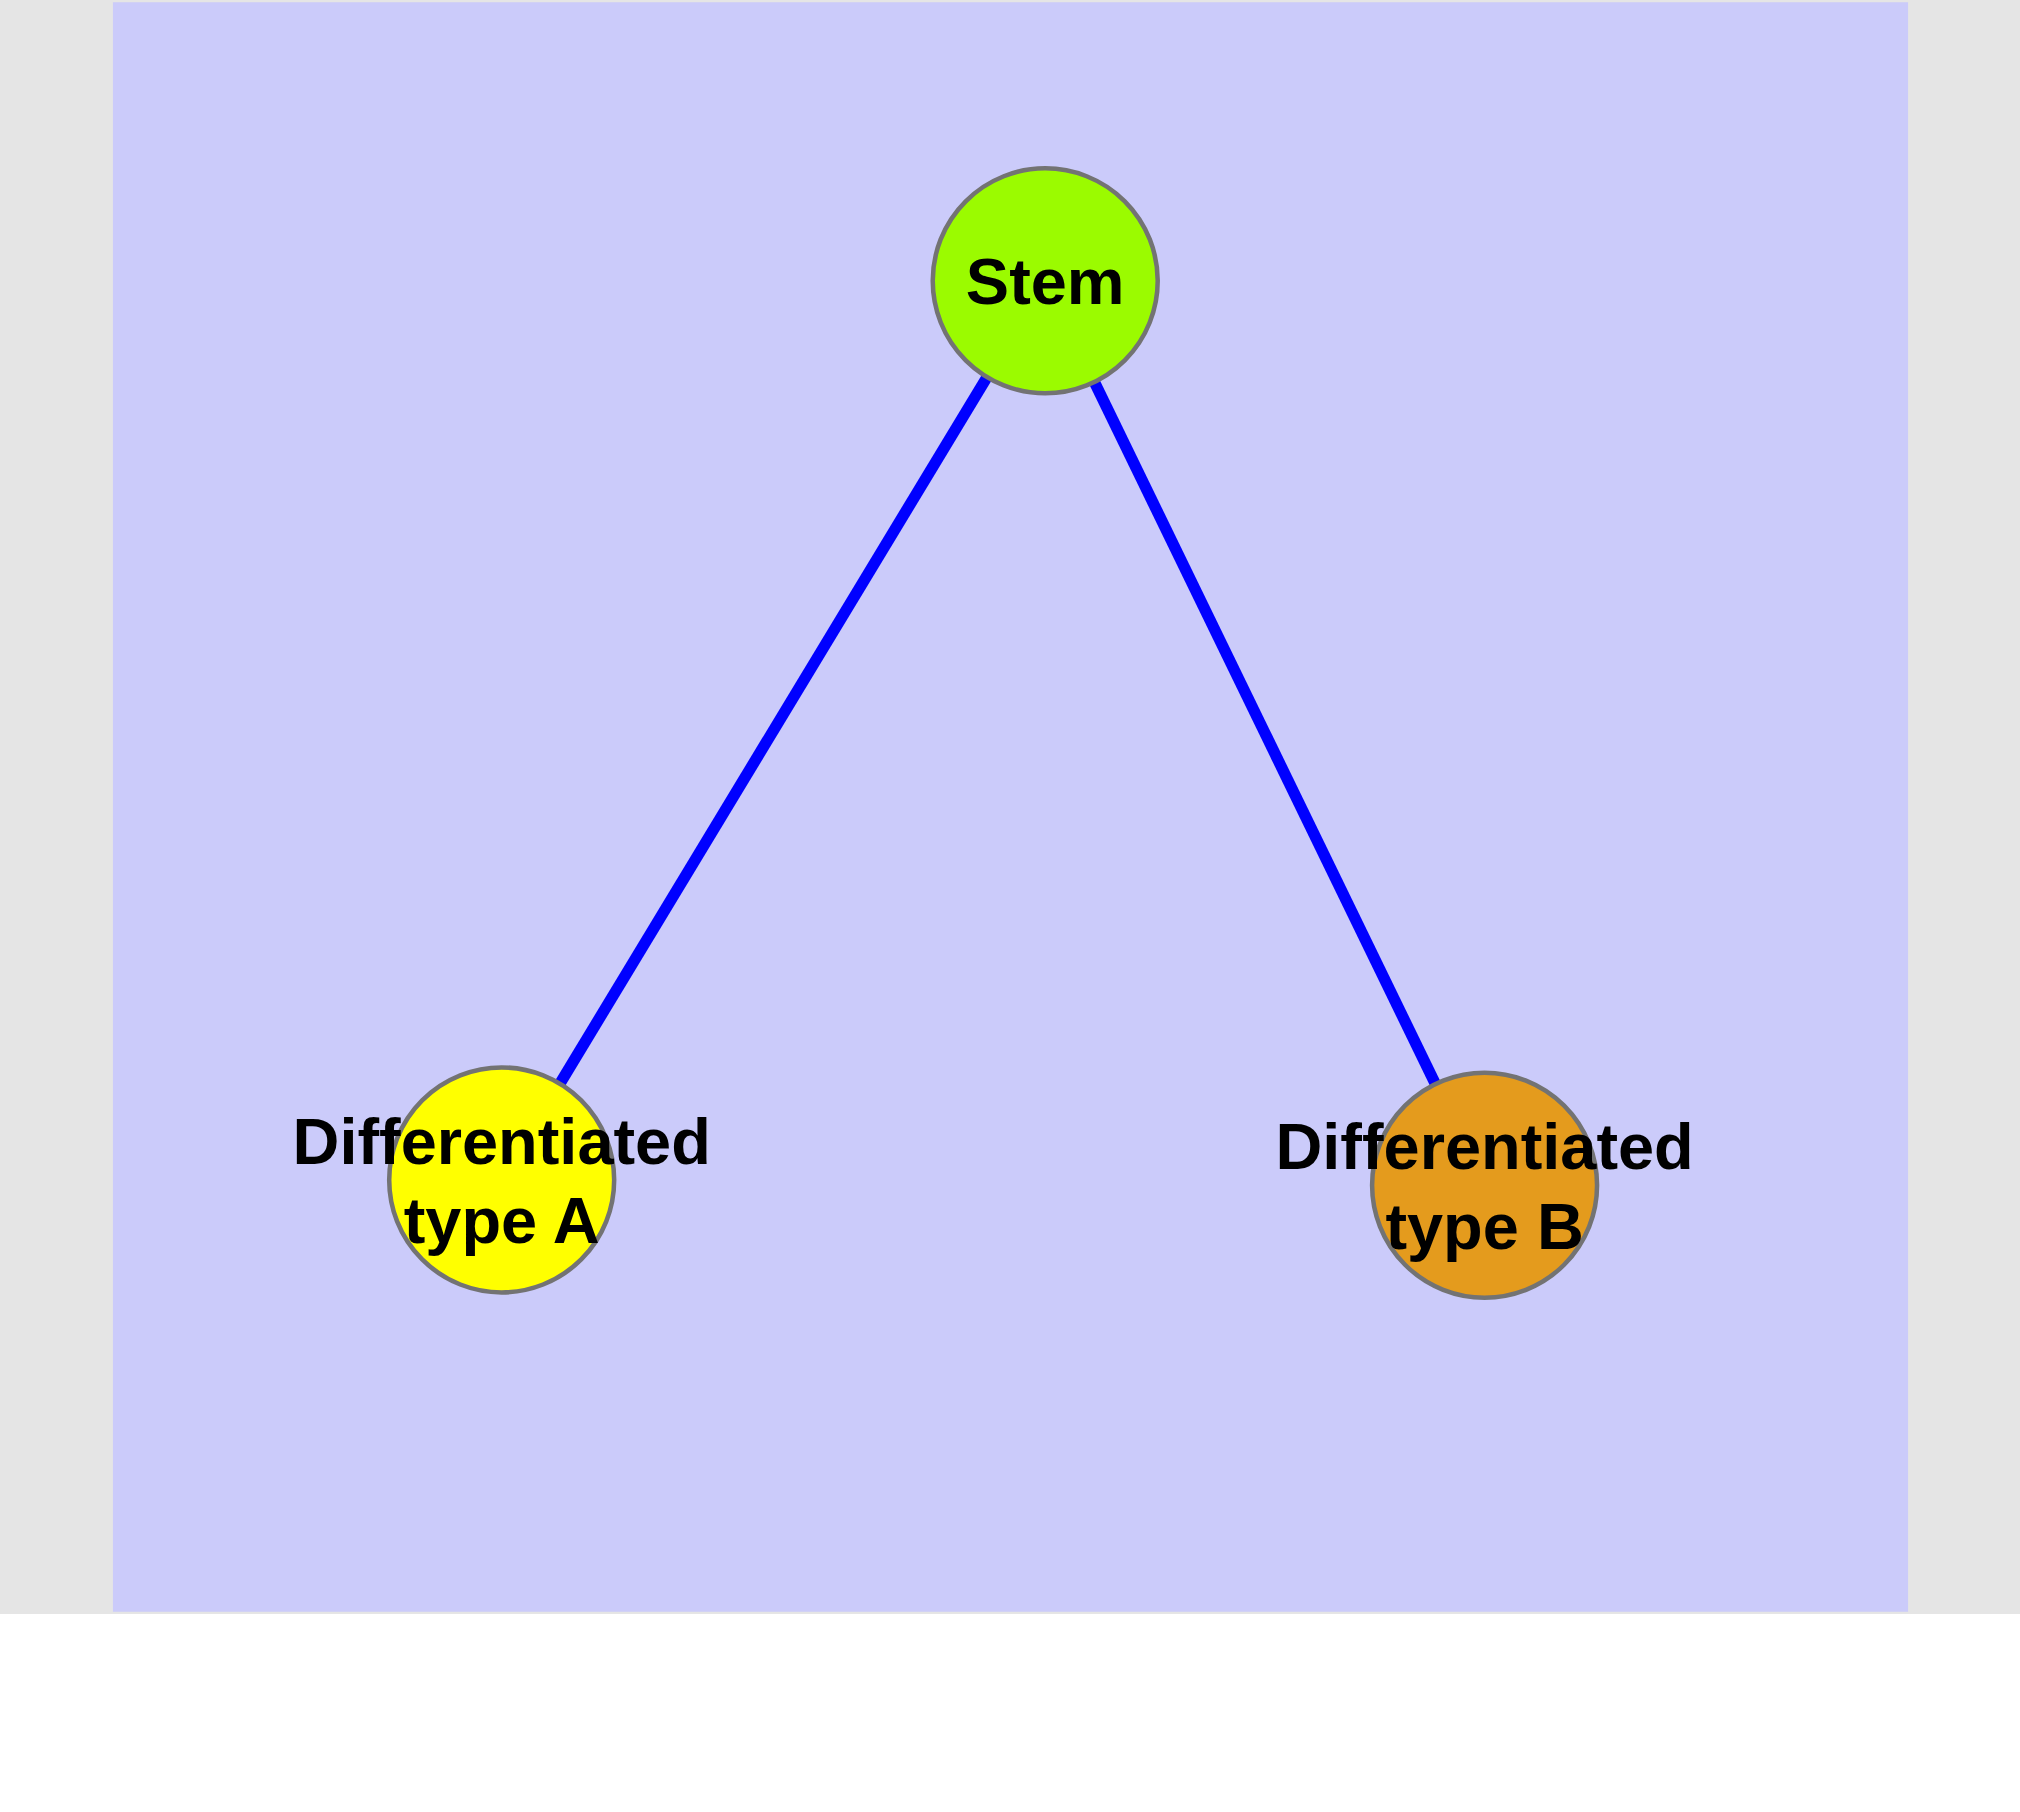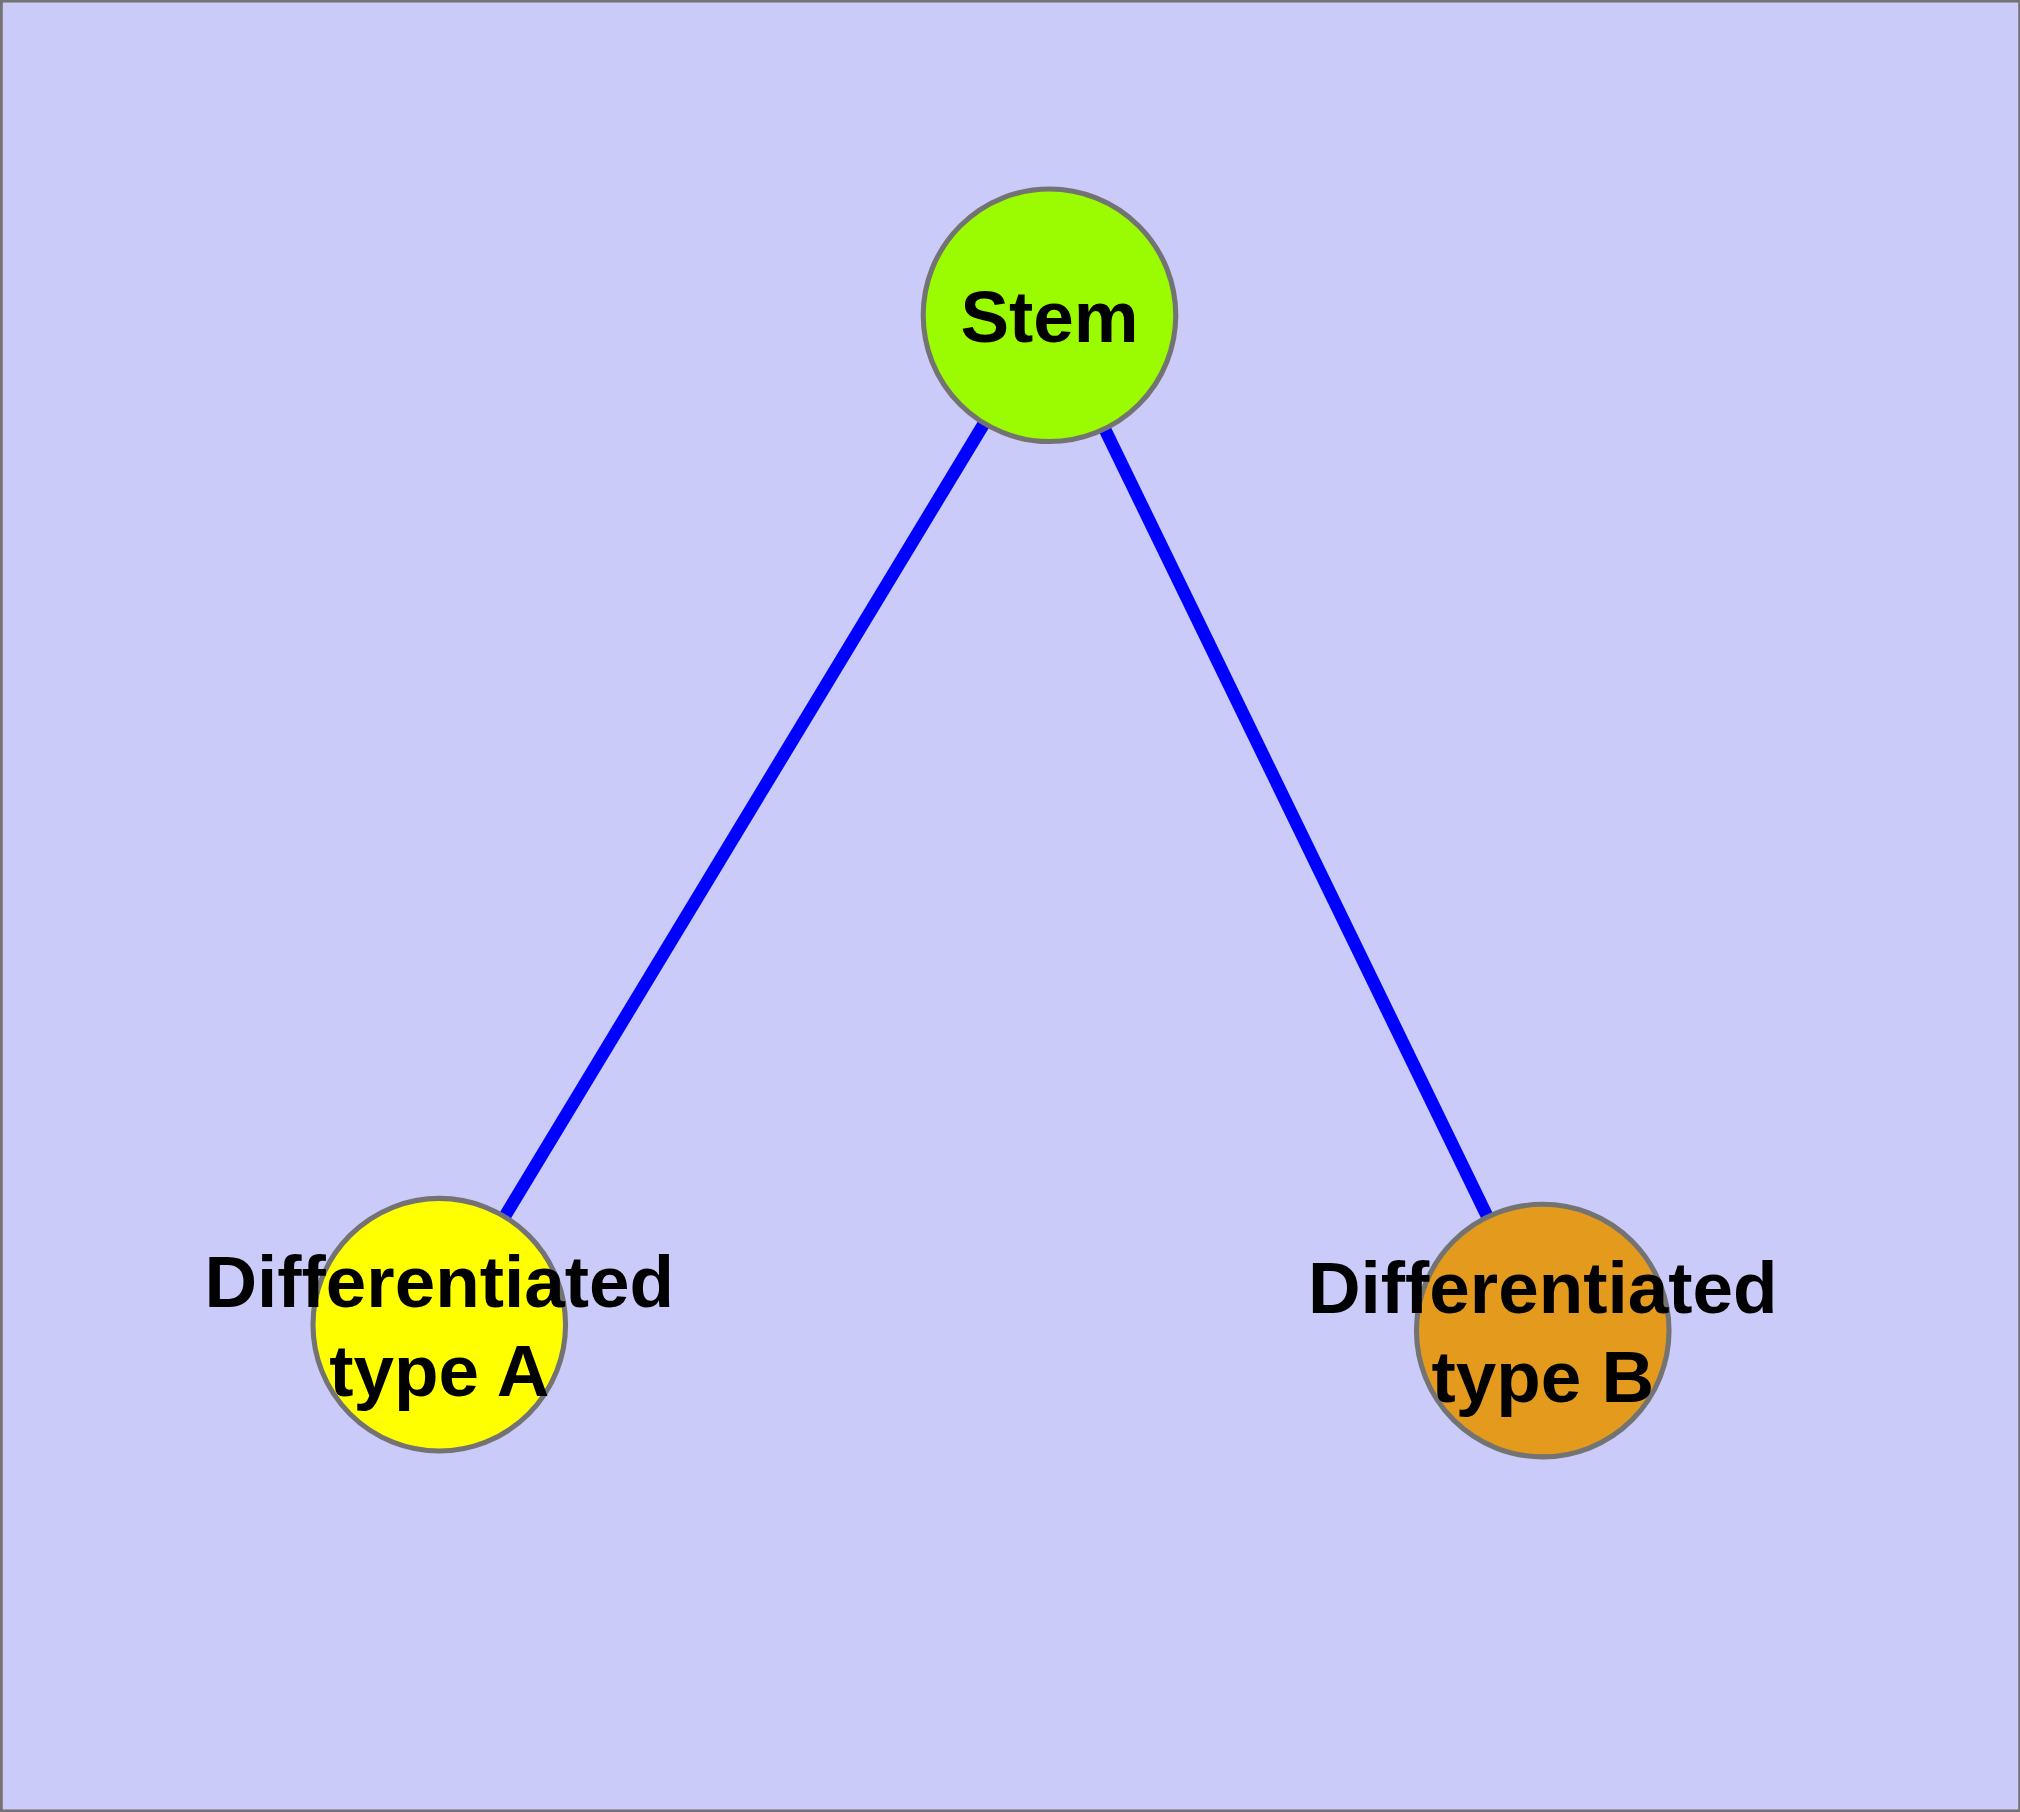--- a/index.html
+++ b/index.html
@@ -4,22 +4,22 @@
 <style>
   html, body {
     margin: 0;
     padding: 0;
     background: #ffffff;
     font-family: "Liberation Sans", "DejaVu Sans", sans-serif;
   }
   .canvas {
     position: relative;
     width: 2021px;
-    height: 1812px;
-    background: #737373;
+    height: 1614px;
+    background: #e5e5e5;
   }
   .canvas svg {
     display: block;
     width: 100%;
     height: 100%;
   }
   .node-label {
     font-family: "Liberation Sans", "DejaVu Sans", sans-serif;
     font-weight: bold;
     font-size: 86px;

